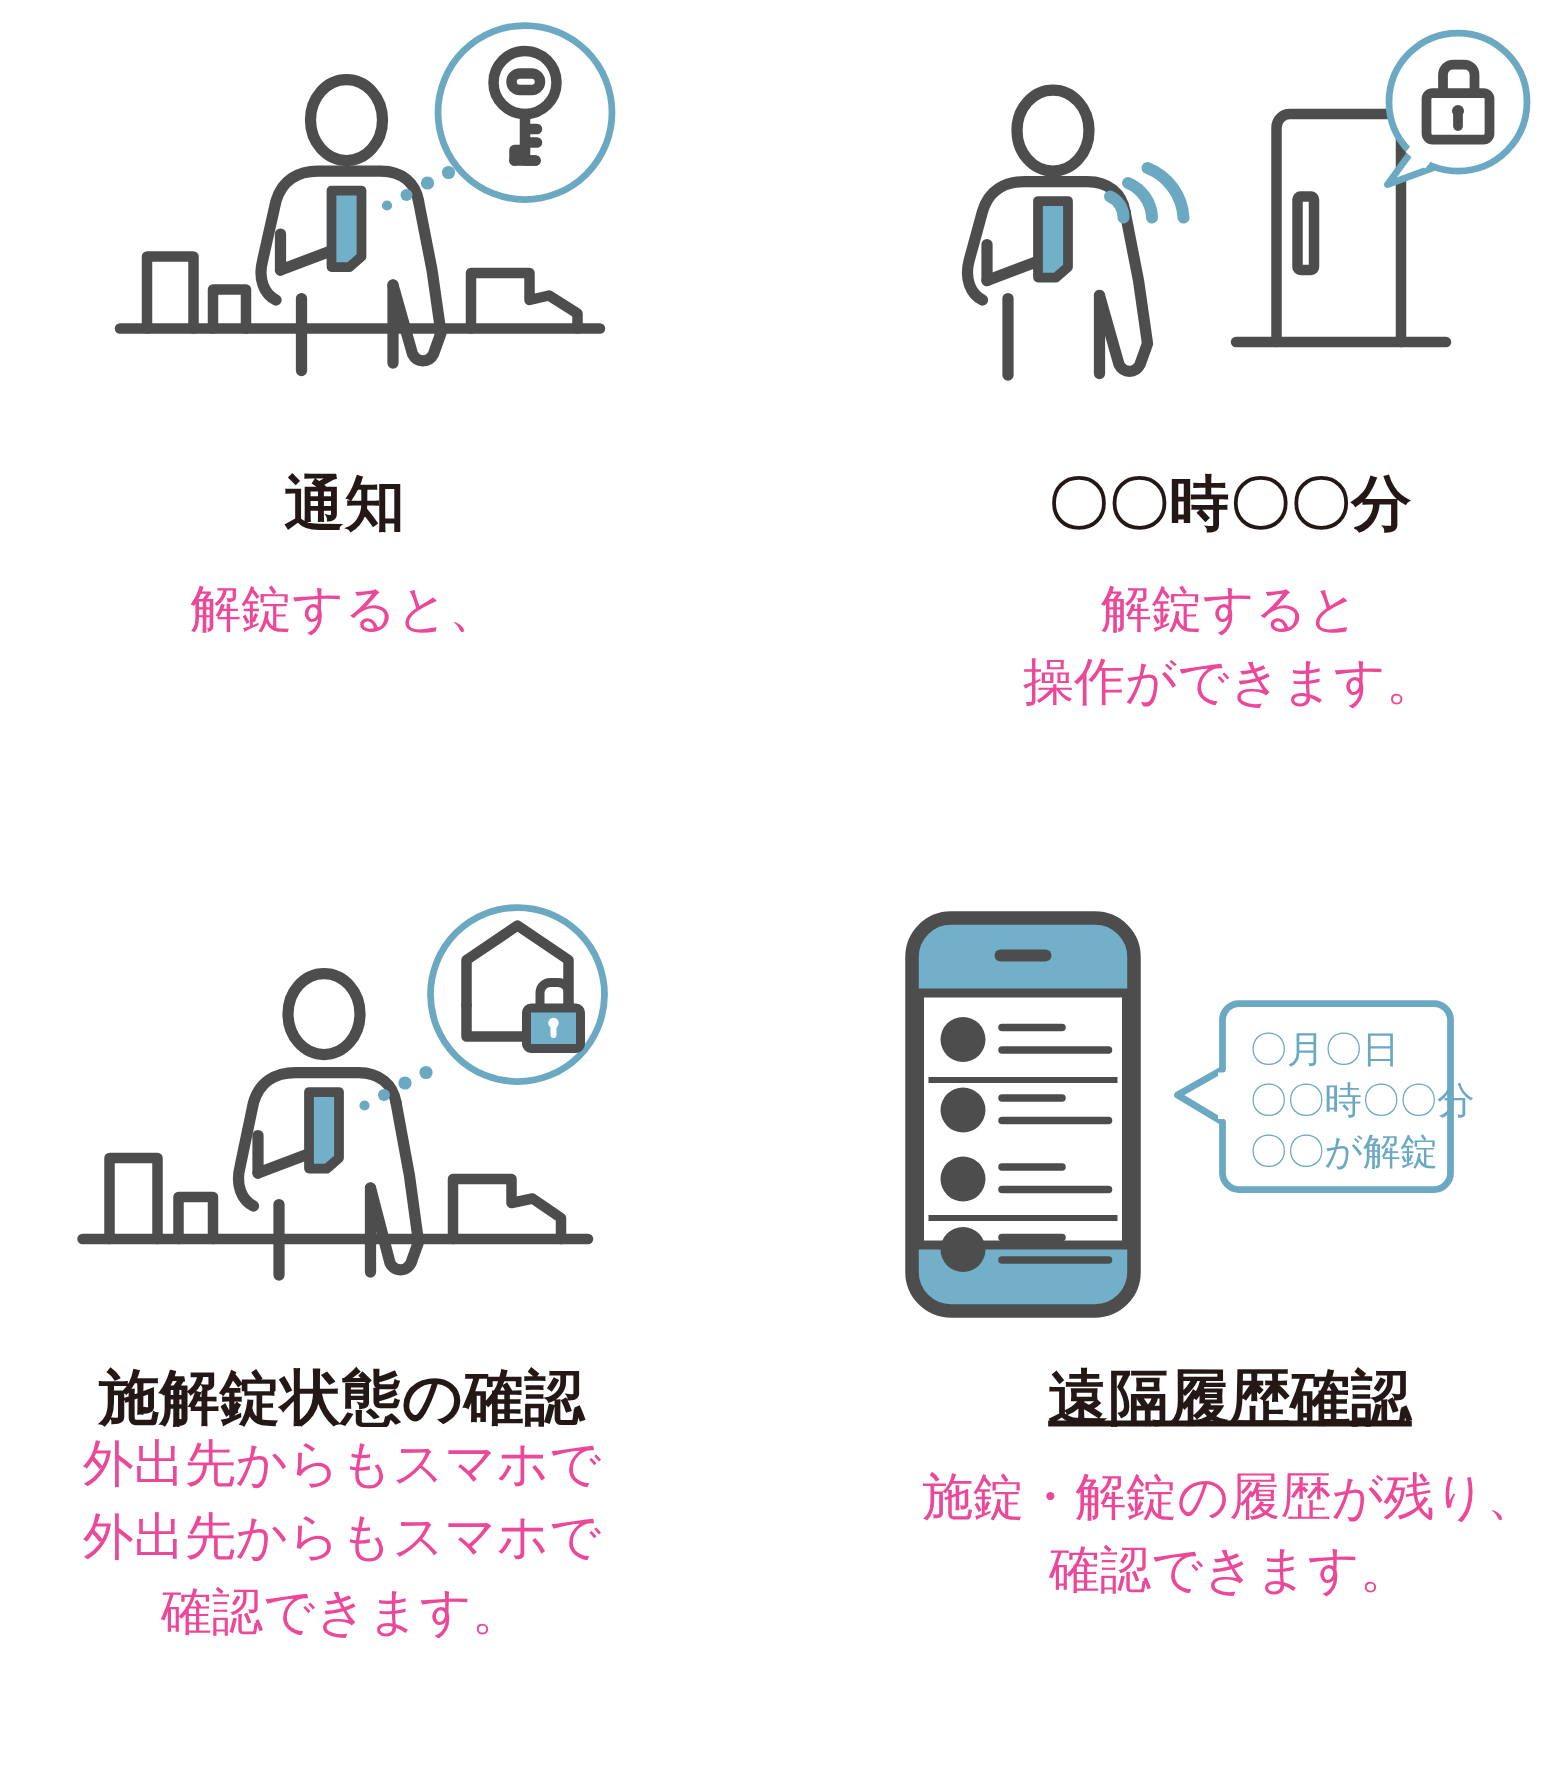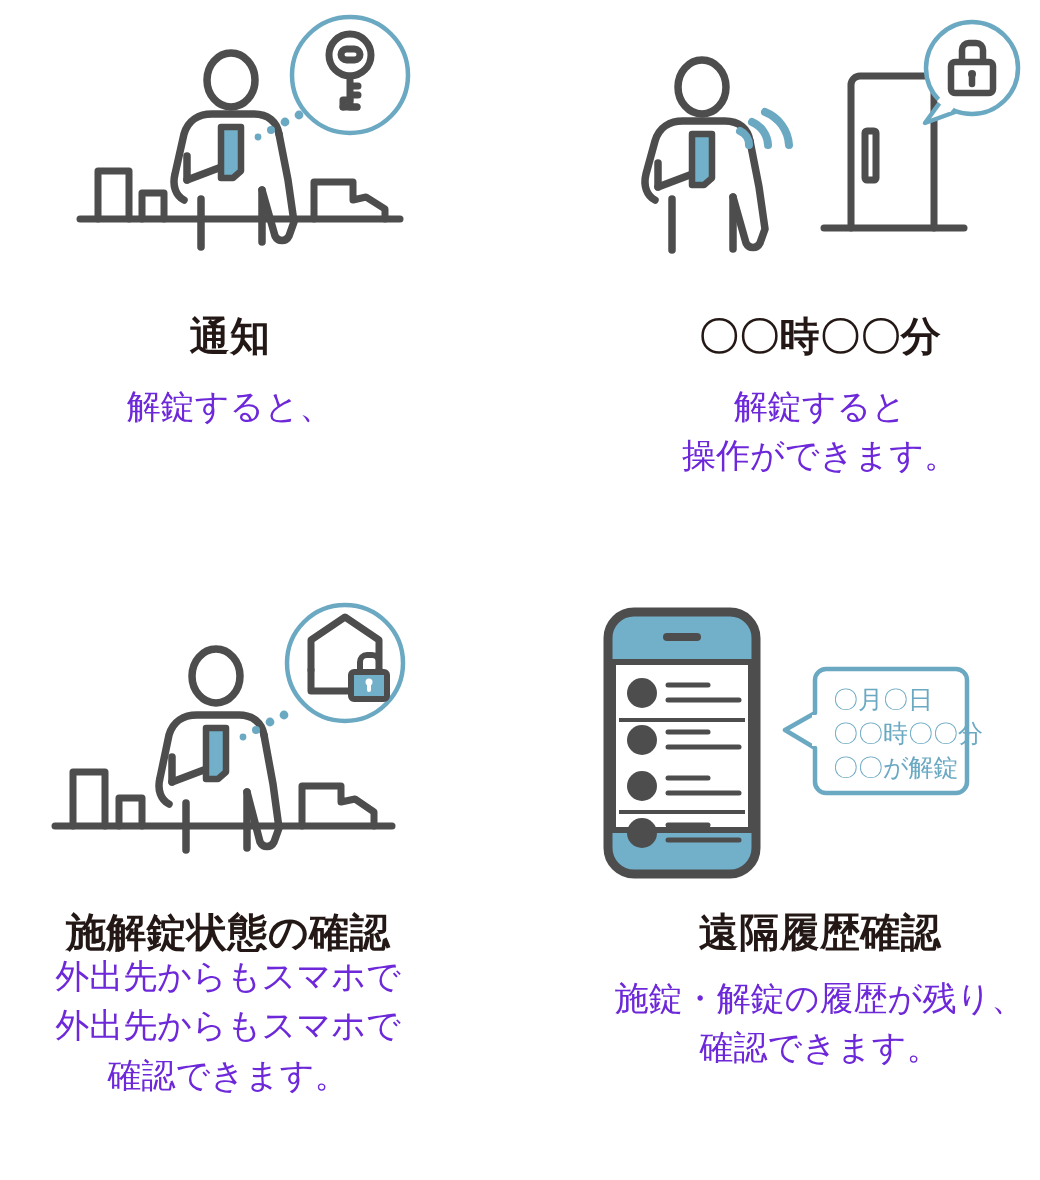--- a/index.html
+++ b/index.html
@@ -43,35 +43,35 @@
     line-height: 1;
     letter-spacing: 0.01em;
     color: #231815;
     text-align: center;
     margin: 0;
     white-space: nowrap;
   }
   .p-body {
     font-size: 34px;
     line-height: 1.45;
-    color: #6d28d9;
+    color: #ec4899;
     text-align: center;
     margin: 0;
     font-weight: 400;
   }
   .p-body .ln { display: block; white-space: nowrap; }
 
   
   .panel-1 .p-title { margin-top: 16px; }
   .panel-1 .p-body  { margin-top: 26px; }
   .panel-2 .p-title { margin-top: 16px; }
   .panel-2 .p-body  { margin-top: 26px; }
   .panel-3 .p-title { margin-top: 22px; }
   .panel-3 .p-body  { }
-  .panel-4 .p-title { margin-top: 22px; }
+  .panel-4 .p-title { margin-top: 22px; text-decoration: underline; }
   .panel-4 .p-body  { margin-top: 22px; }
 
   .panel-1 .text-wrap { transform: translateX(-30px); }
   .panel-2 .text-wrap { transform: translateX(40px); }
   .panel-3 .text-wrap { transform: translateX(-32px); }
   .panel-4 .text-wrap { transform: translateX(40px); }
 
   .text-wrap { display: flex; flex-direction: column; align-items: center; }
 </style>
 </head>

